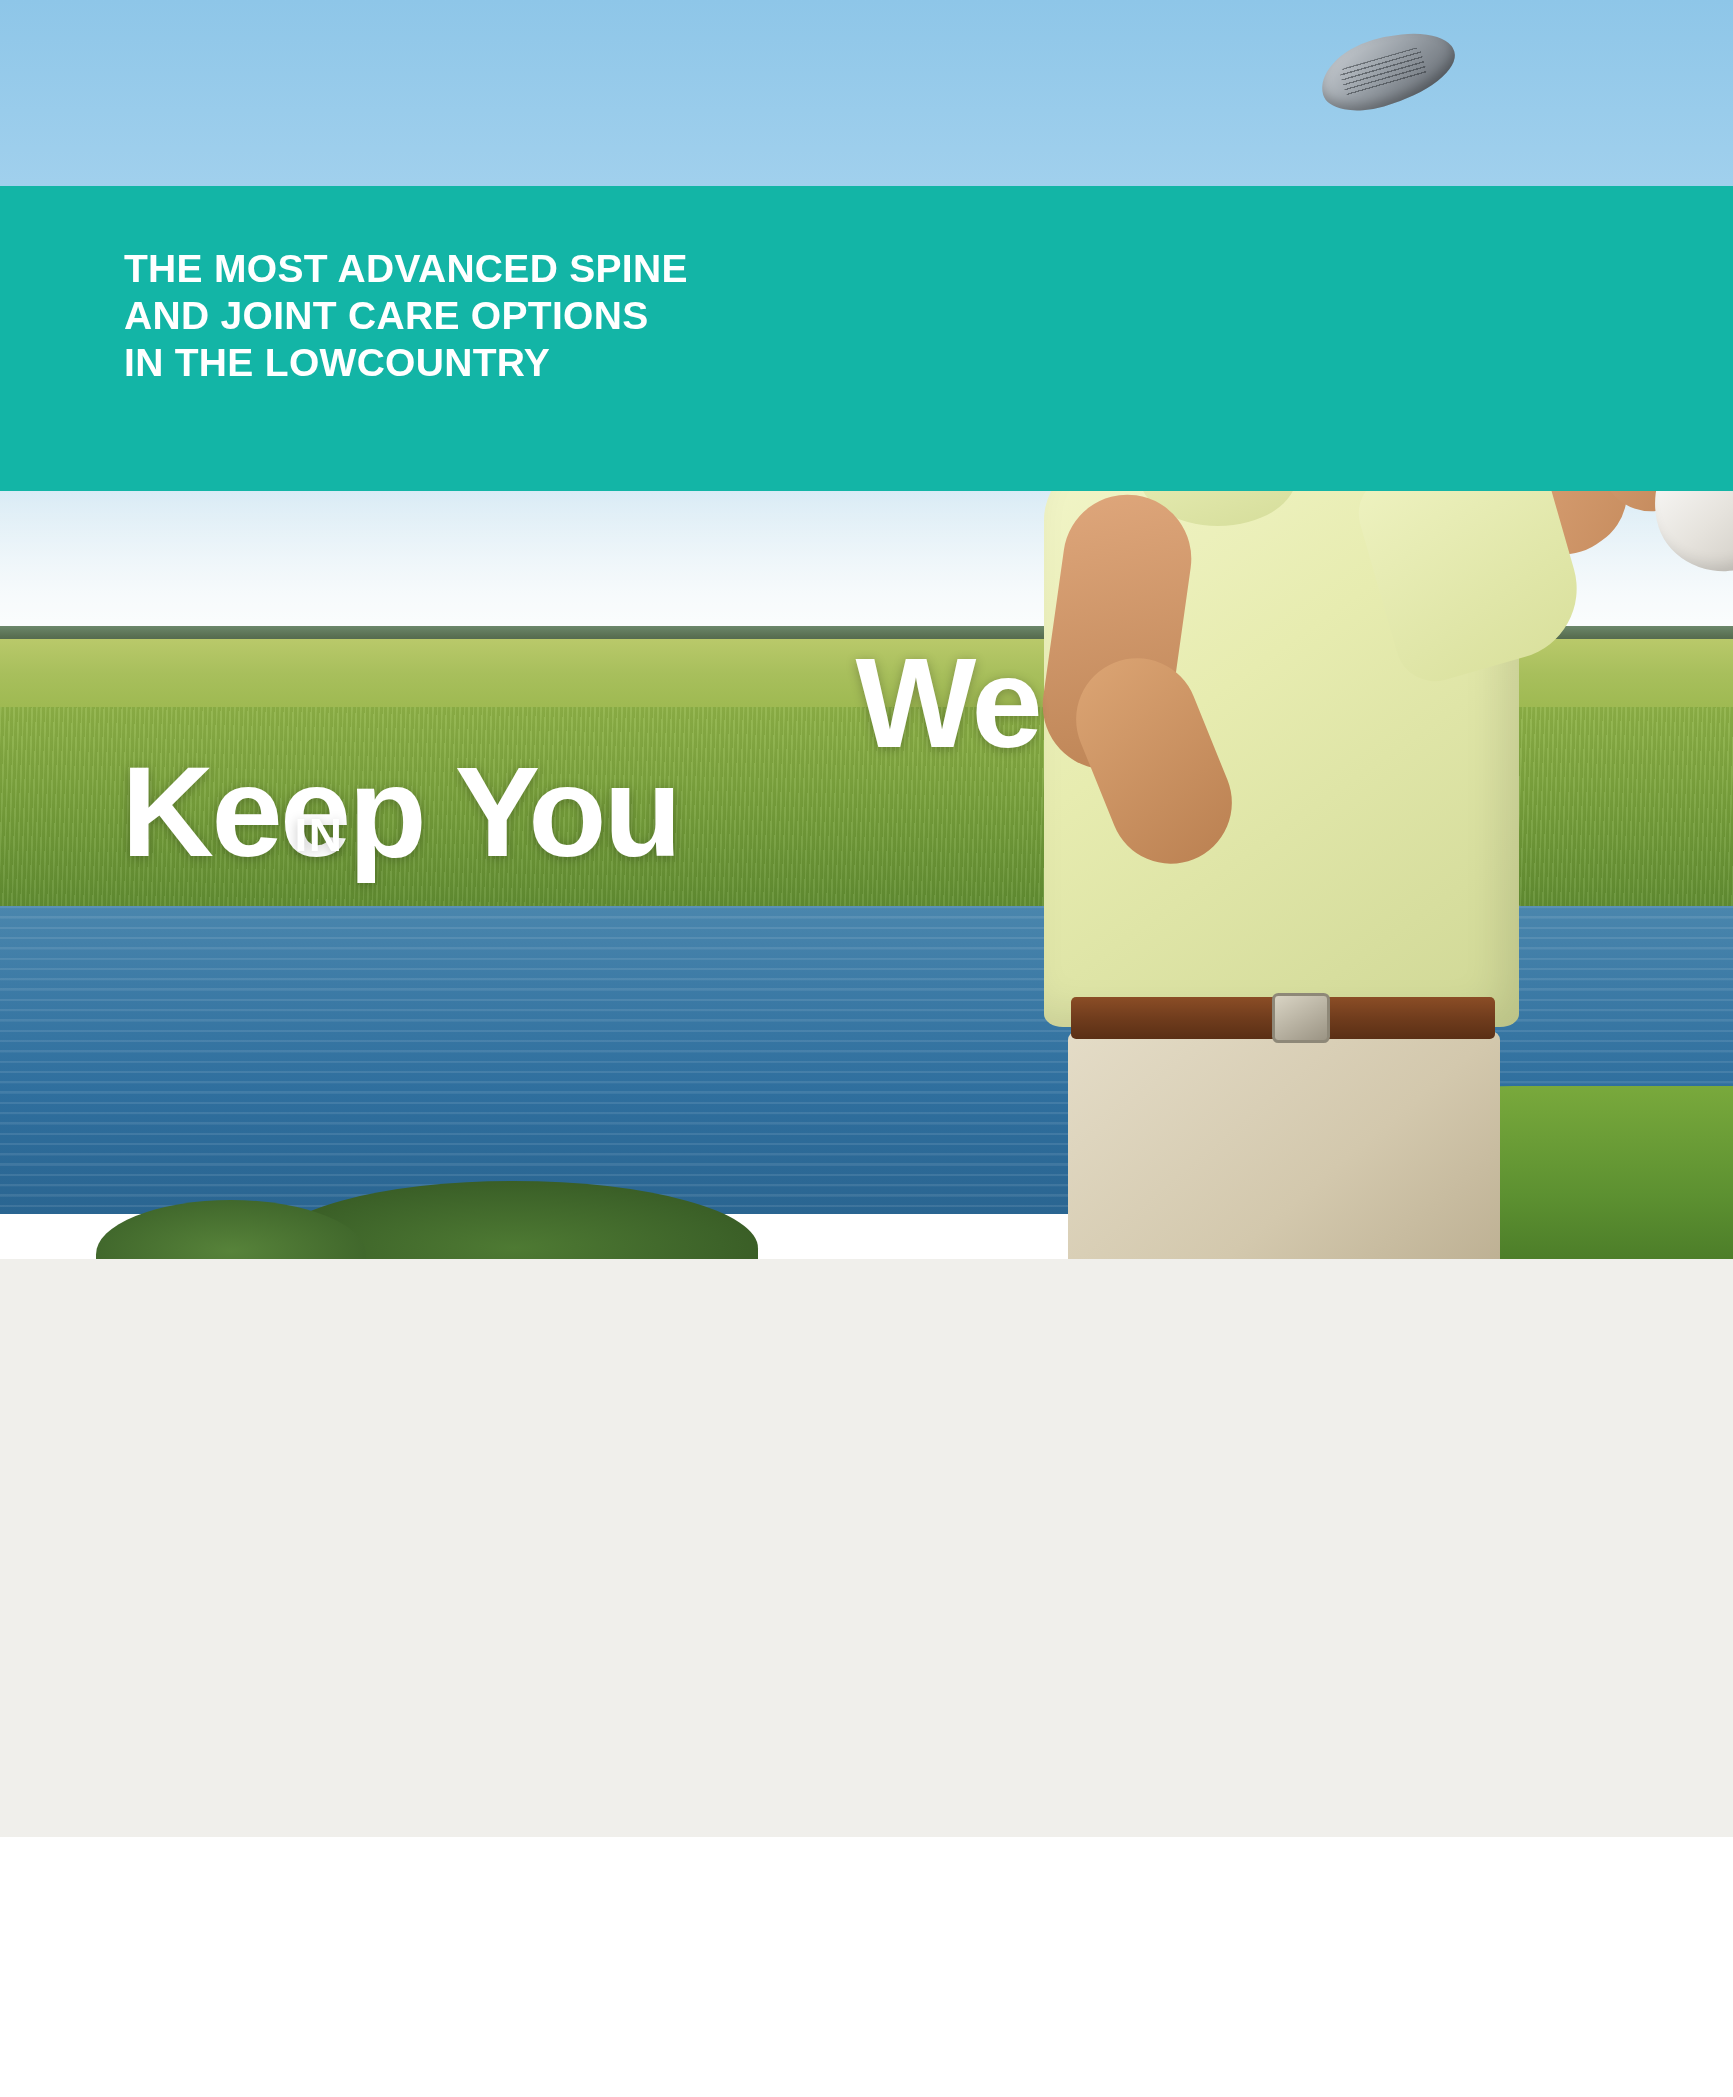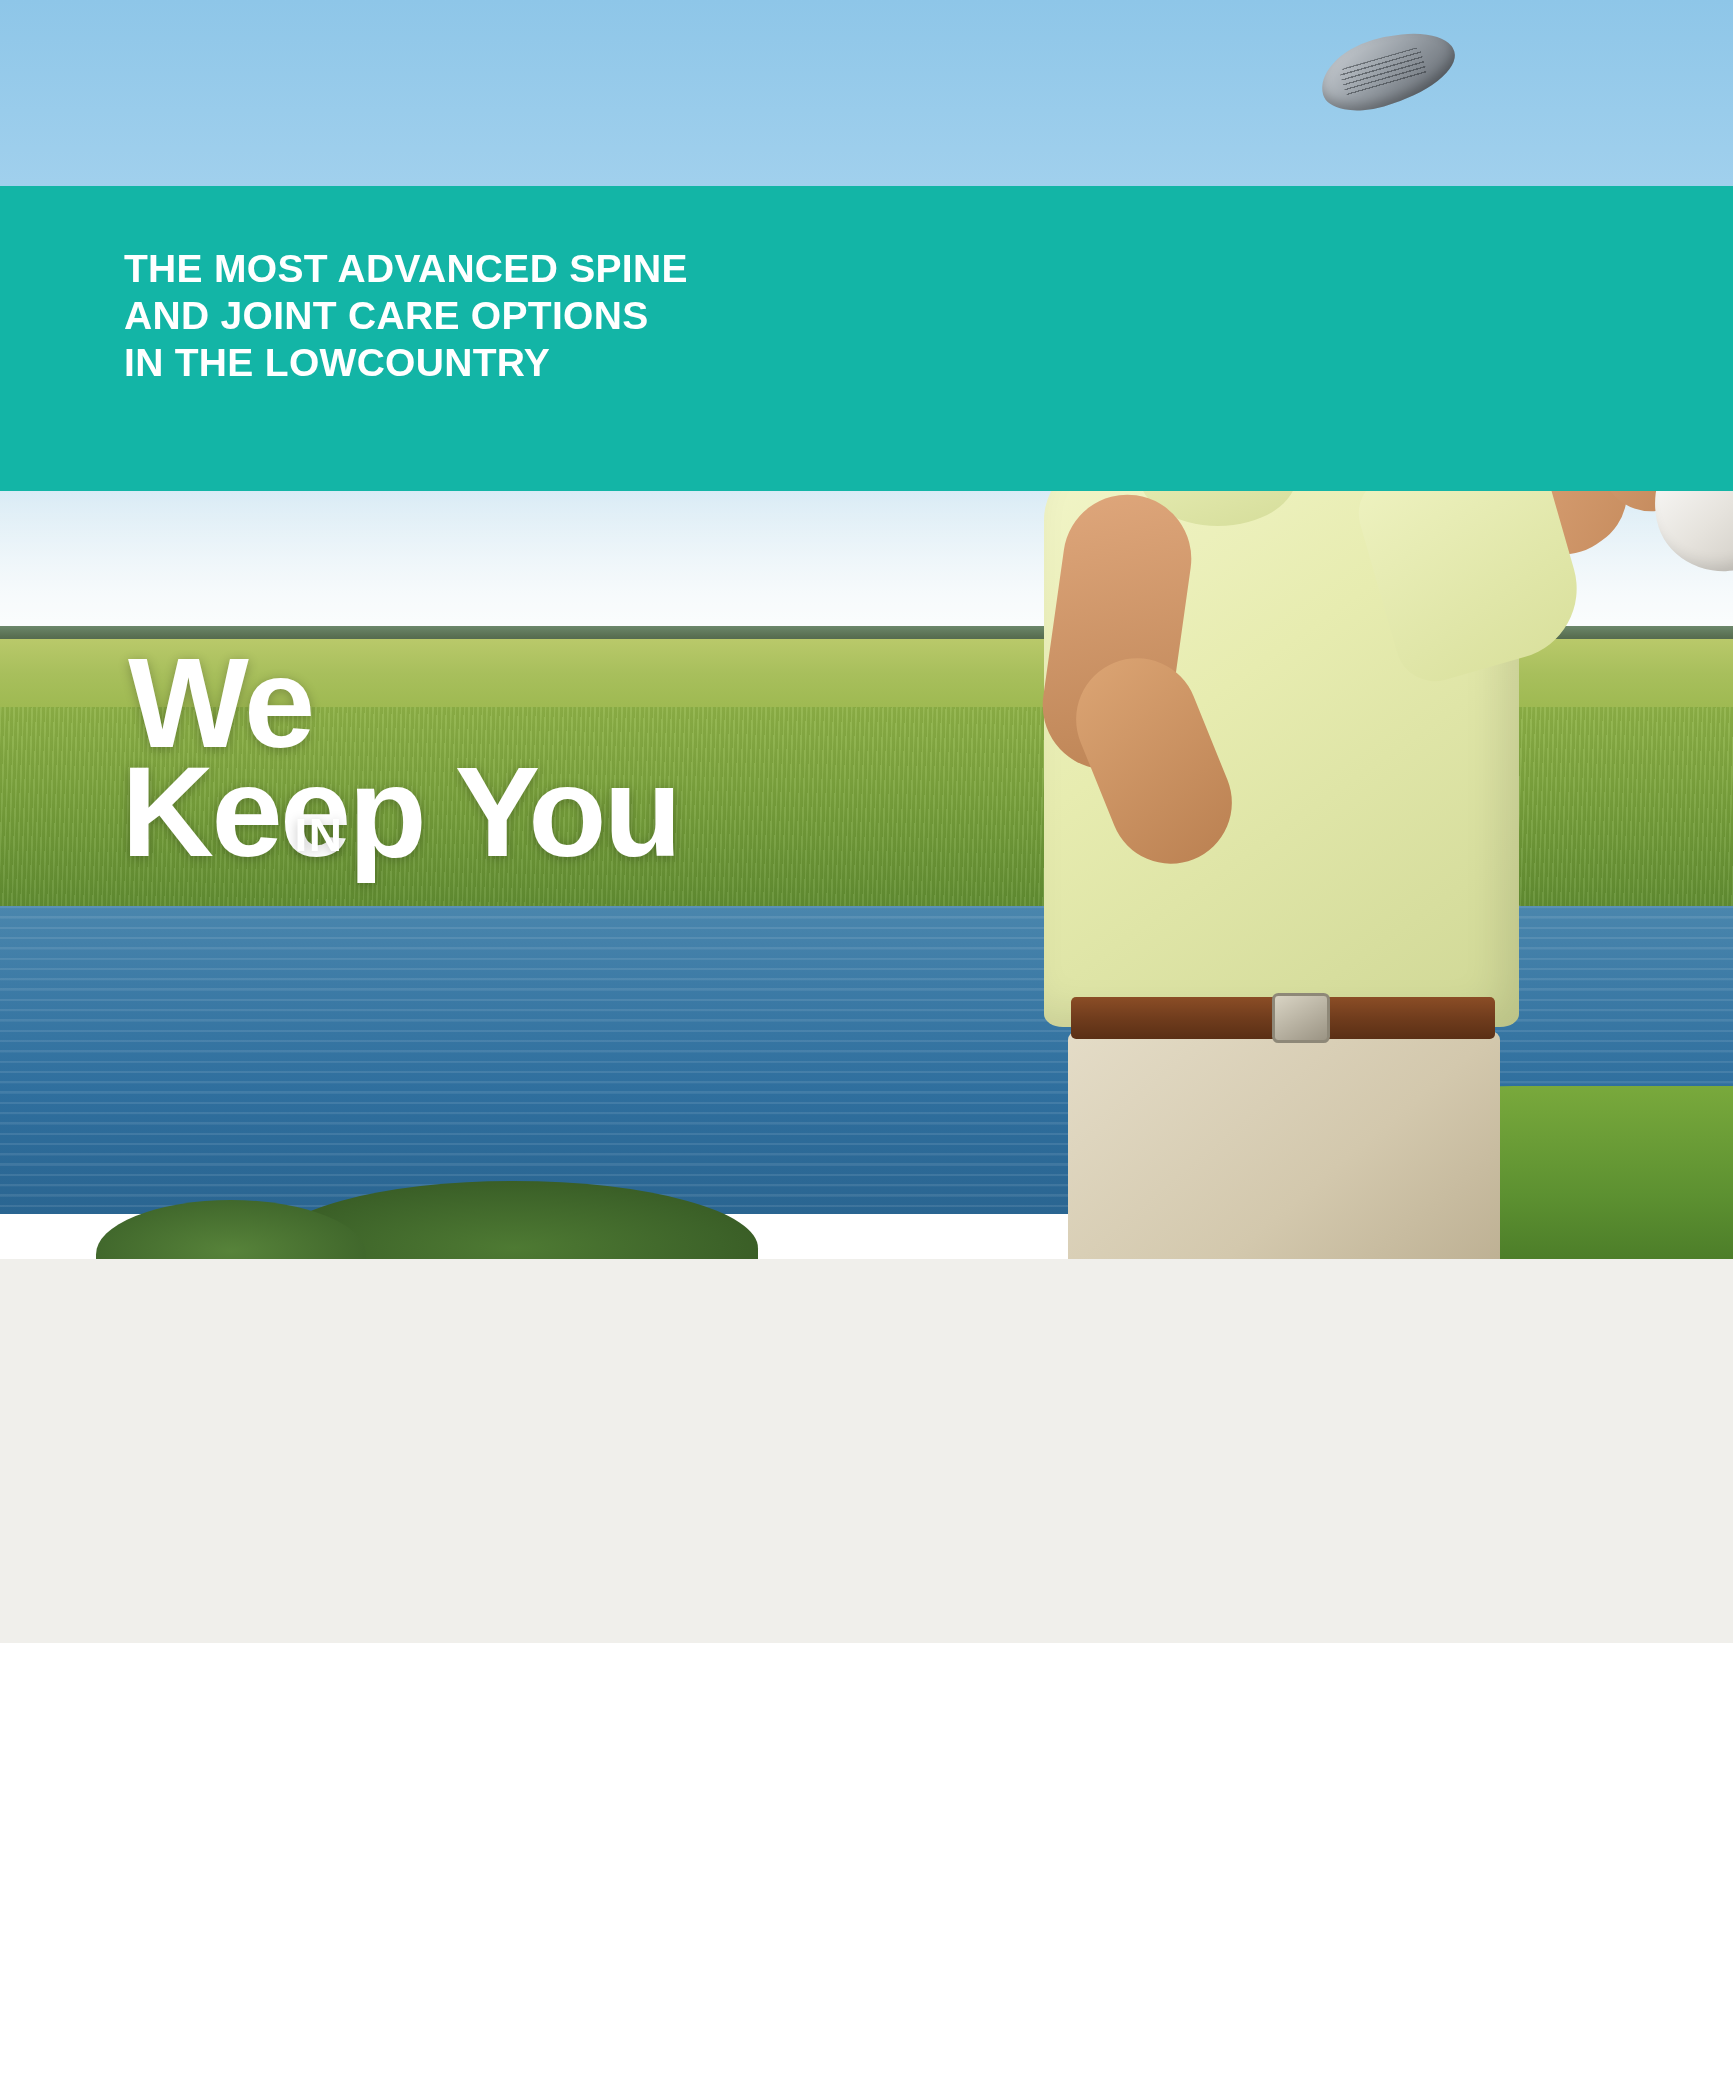--- a/index.html
+++ b/index.html
@@ -6,21 +6,21 @@
   html, body {
     width: 1733px;
     height: 2097px;
     background: #ffffff;
     font-family: "Liberation Sans", sans-serif;
     overflow: hidden;
   }
   .page {
     position: relative;
     width: 1733px;
-    height: 1643px;
+    height: 2097px;
     background: #ffffff;
     overflow: hidden;
   }
 
   
   .hero {
     position: absolute;
     left: 0; top: 0;
     width: 1733px;
     height: 1259px;
@@ -114,21 +114,21 @@
   
   .big-head {
     position: absolute;
     left: 128px; top: 642px;
     width: 912px;
     color: #ffffff;
     font-weight: bold;
     line-height: 0.96;
     text-shadow: 0 1.9px 10.3px rgba(0,0,0,0.25);
   }
-  .bh-line1 { font-size: 128px; letter-spacing: -2.6px; }
+  .bh-line1 { font-size: 128px; letter-spacing: -2.6px; text-align: right; }
   .bh-line2 { font-size: 128px; letter-spacing: -2.6px; margin-top: -14px; margin-left: -6.4px; }
   .bh-line3 {
     position: relative;
     font-size: 128px; letter-spacing: -2.6px;
     margin-top: -16.7px; margin-left: -6.4px; text-decoration: underline;
   }
   .bh-in {
     position: absolute;
     left: 173px; top: -44px;
     font-size: 46px;

